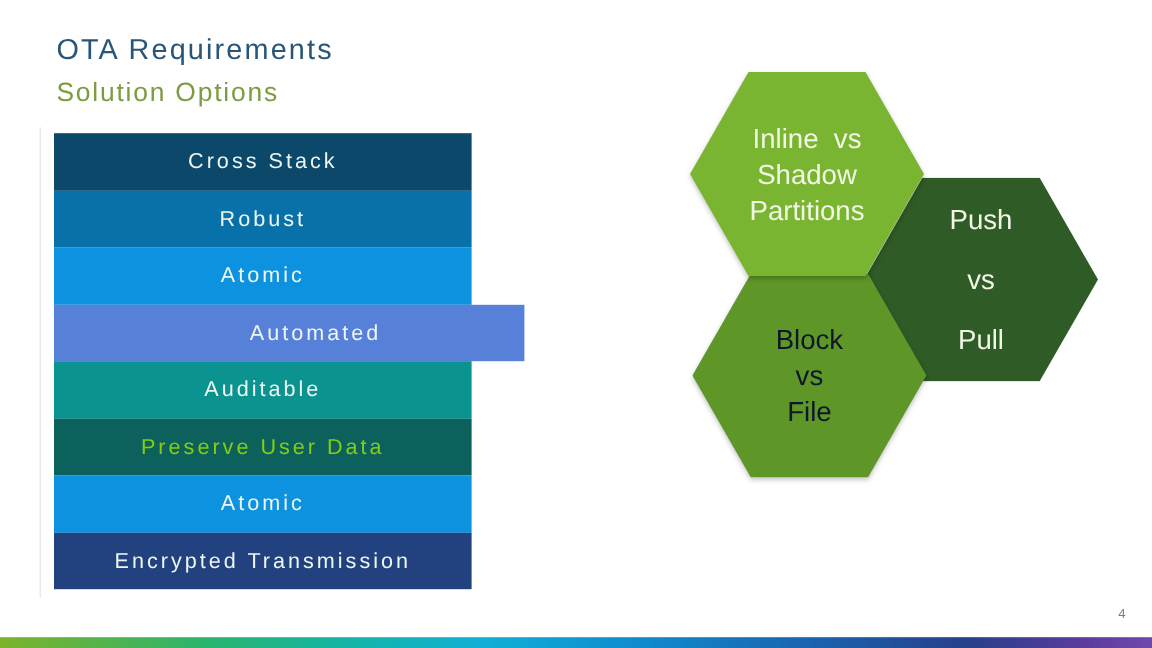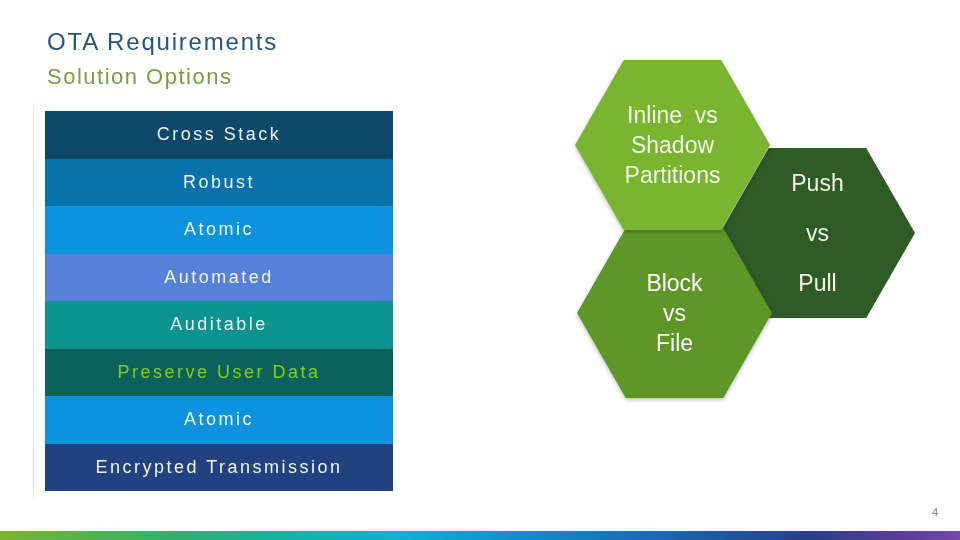--- a/index.html
+++ b/index.html
@@ -69,21 +69,21 @@
   <div class="bars" id="bars">
       <div class="bar" style="background: rgb(11, 72, 106);">
         <span class="bar-label" style="color: rgb(238, 246, 243);">Cross Stack</span>
       </div>
       <div class="bar" style="background: rgb(9, 113, 169);">
         <span class="bar-label" style="color: rgb(238, 246, 243);">Robust</span>
       </div>
       <div class="bar" style="background: rgb(12, 146, 222);">
         <span class="bar-label" style="color: rgb(238, 246, 243);">Atomic</span>
       </div>
-      <div class="bar" style="background: rgb(87, 129, 217);">
+      <div class="bar" style="background: rgb(87, 129, 217); padding-left: 44px;">
         <span class="bar-label" style="color: rgb(238, 246, 243);">Automated</span>
       </div>
       <div class="bar" style="background: rgb(11, 147, 143);">
         <span class="bar-label" style="color: rgb(238, 246, 243);">Auditable</span>
       </div>
       <div class="bar" style="background: rgb(12, 97, 92);">
         <span class="bar-label" style="color: #84cc16;">Preserve User Data</span>
       </div>
       <div class="bar" style="background: rgb(12, 146, 222);">
         <span class="bar-label" style="color: rgb(238, 246, 243);">Atomic</span>
@@ -97,21 +97,21 @@
 
     <div class="hex-wrap pos-push">
       <div class="hex" style="background: rgb(47, 91, 38); color: rgb(242, 248, 230); gap: 20px;">
         <div class="hex-line">Push</div>
         <div class="hex-line">vs</div>
         <div class="hex-line">Pull</div>
       </div>
     </div>
 
     <div class="hex-wrap pos-block hex-shadow">
-      <div class="hex" style="background: rgb(94, 150, 40); color: #ffffff; align-items: center;">
+      <div class="hex" style="background: rgb(94, 150, 40); color: #0f172a; align-items: center;">
         <div class="hex-line">Block</div>
         <div class="hex-line">vs</div>
         <div class="hex-line">File</div>
       </div>
     </div>
 
     <div class="hex-wrap pos-inline hex-shadow">
       <div class="hex" style="background: rgb(122, 181, 49); color: rgb(242, 248, 230);">
         <div class="hex-line">Inline  vs</div>
         <div class="hex-line">Shadow</div>

